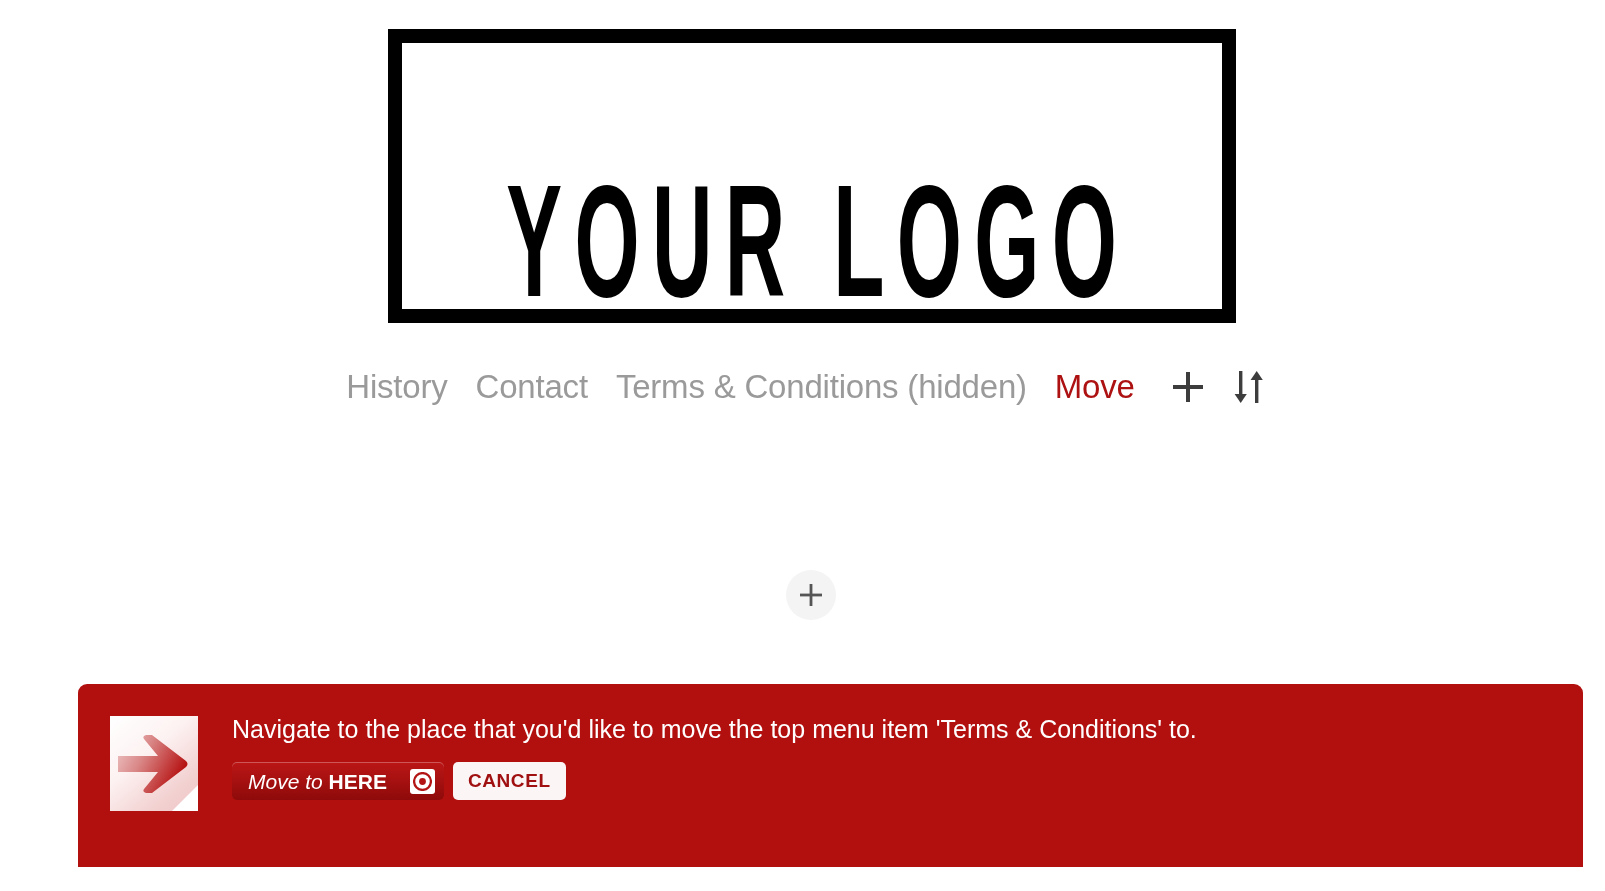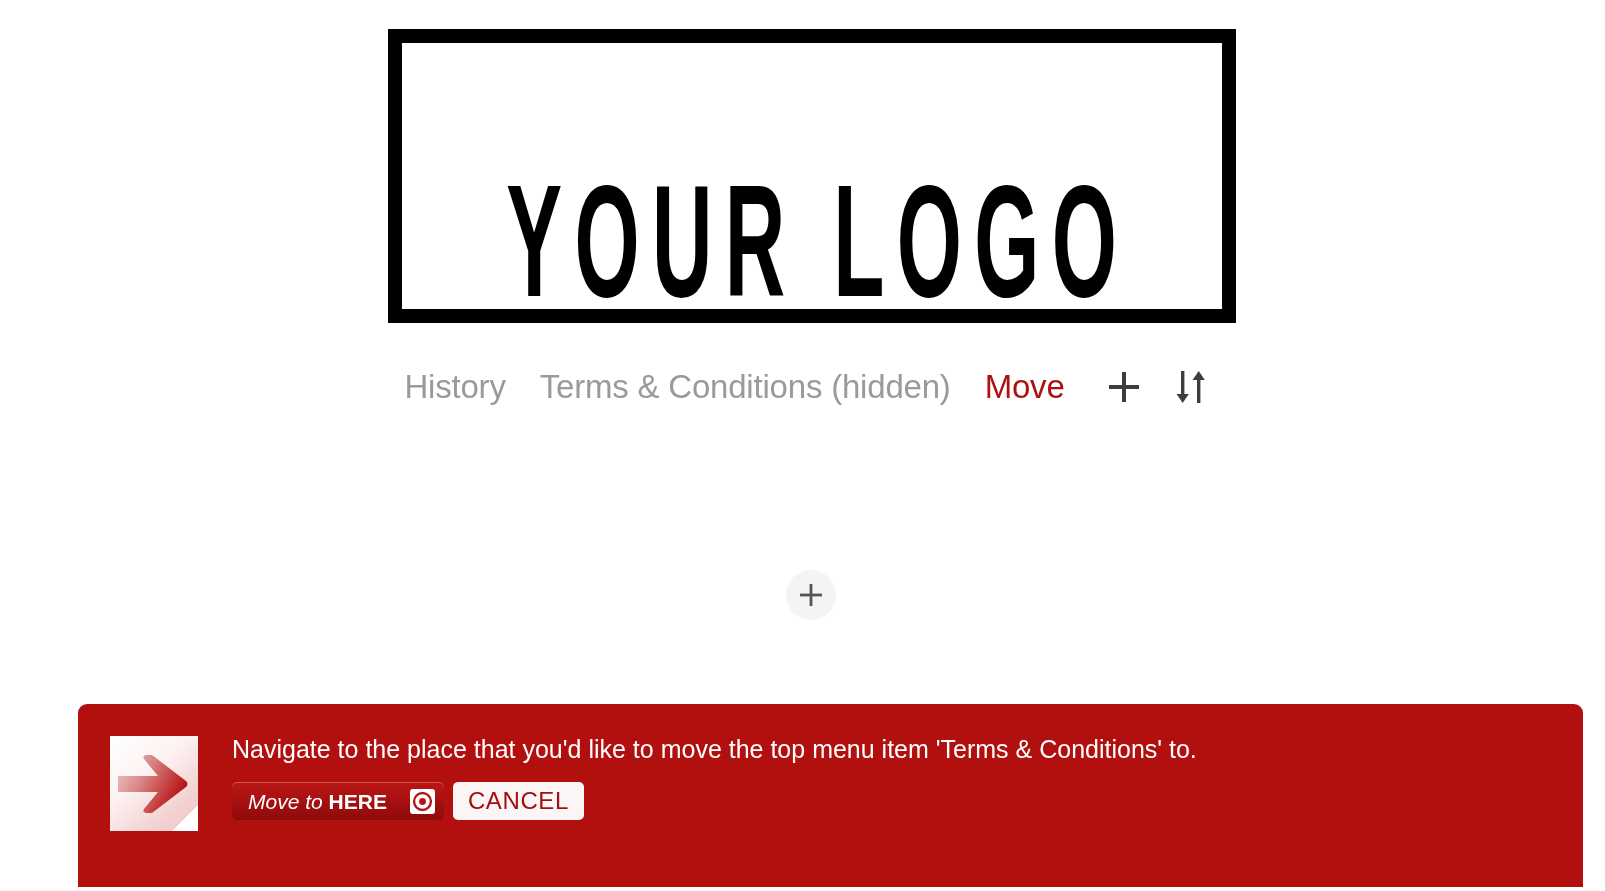--- a/index.html
+++ b/index.html
@@ -49,21 +49,21 @@
     position: absolute;
     left: 0;
     top: 362px;
     width: 1605px;
     display: flex;
     align-items: center;
     justify-content: center;
   }
   .nav-list {
     display: flex;
-    gap: 6px;
+    gap: 0;
   }
   .nav-item {
     font-family: "Liberation Sans", sans-serif;
     font-weight: 300;
     font-size: 33px;
     line-height: 50px;
     color: #8e8e8e;
     white-space: nowrap;
     padding: 0 14px;
     cursor: pointer;
@@ -99,21 +99,21 @@
     align-items: center;
     justify-content: center;
     cursor: pointer;
   }
   .add-circle svg { display: block; }
 
   
   .banner {
     position: absolute;
     left: 78px;
-    top: 704px;
+    top: 684px;
     width: 1505px;
     height: 183px;
     background: #b20f0f;
     border-radius: 9px 9px 0 0;
     box-sizing: border-box;
     padding: 24px 0 0 0;
     display: flex;
     align-items: flex-start;
     overflow: hidden;
   }
@@ -204,40 +204,41 @@
     align-items: center;
     justify-content: center;
     flex: 0 0 auto;
   }
   .btn-cancel {
     background: #fbf5f5;
     border-radius: 5px;
     height: 38px;
     padding: 0 15px;
     color: #a01010;
-    font-size: 24px;
-    font-weight: 400;
+    font-size: 19px;
+    font-weight: 700;
     letter-spacing: 0.6px;
     line-height: 20px;
     white-space: nowrap;
     justify-content: center;
   }
 </style>
 </head>
 <body>
 
 <div class="logo-wrap">
   <div class="logo-text">YOUR LOGO</div>
 </div>
 
 <nav class="topnav">
   <div class="nav-list">
 
     <div class="nav-item muted">History</div>
 
+    <div class="nav-item muted">Contact</div>
 
     <div class="nav-item muted">Terms &amp; Conditions (hidden)</div>
 
     <div class="nav-item active">Move</div>
 
     <span class="nav-icon">
       <svg width="34" height="34" viewBox="0 0 34 34" aria-hidden="true">
         <rect x="15" y="2" width="4" height="30" fill="#3d3d3d"></rect>
         <rect x="2" y="15" width="30" height="4" fill="#3d3d3d"></rect>
       </svg>

